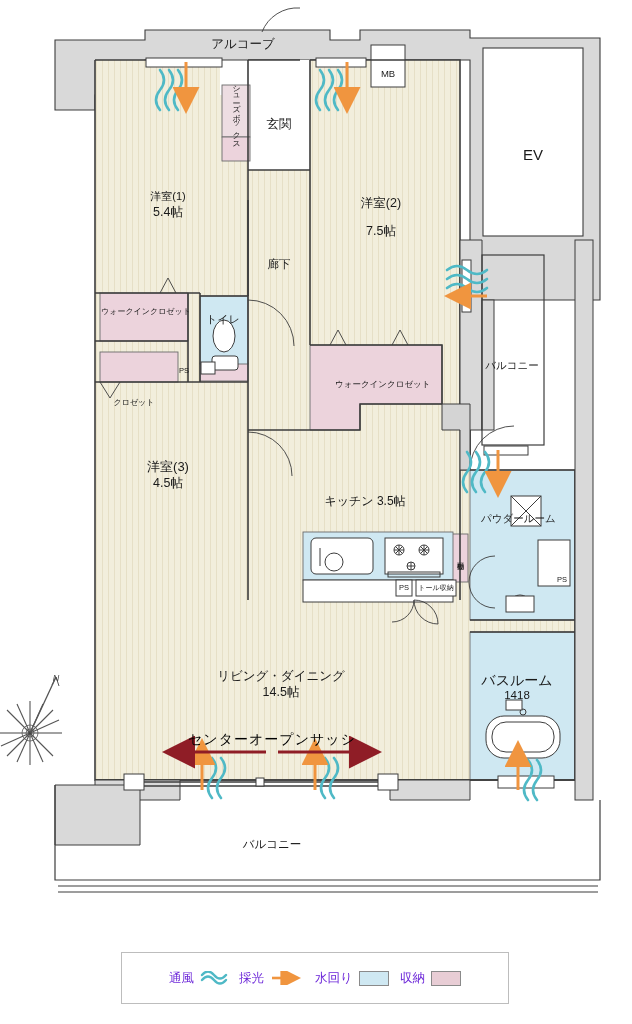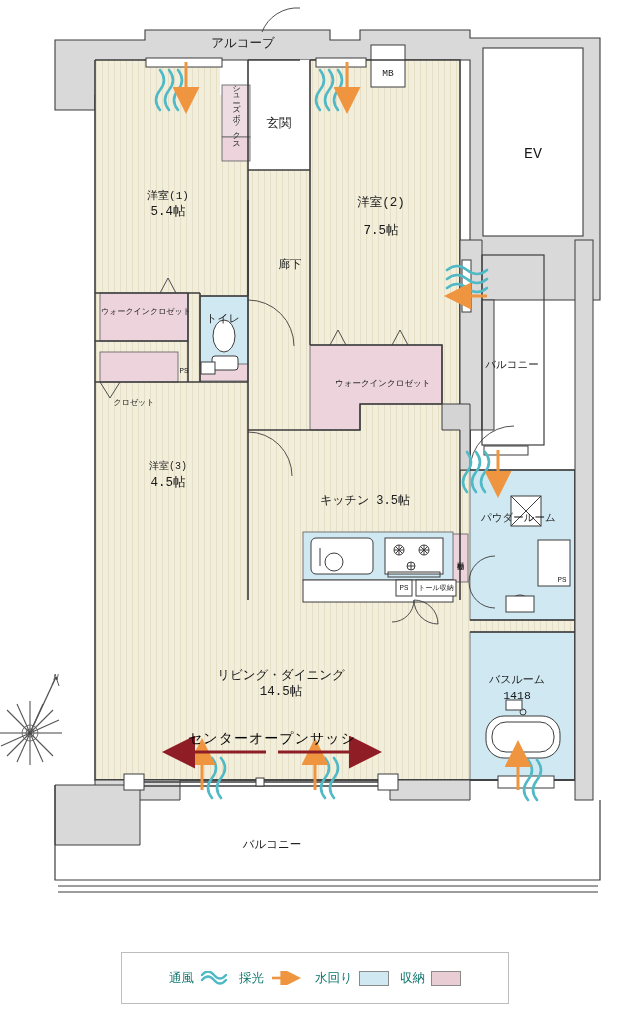--- a/index.html
+++ b/index.html
@@ -2,30 +2,30 @@
 <html><head>
 <meta charset="utf-8">
 <style>
   html,body{margin:0;padding:0;background:#ffffff;}
   body{
     width:632px;height:1024px;position:relative;overflow:hidden;
     font-family:"Liberation Sans","DejaVu Sans",sans-serif;
     color:#1a1a1a;
   }
   #plan{position:absolute;left:0;top:0;width:632px;height:1024px;}
-  .lbl{position:absolute;white-space:pre;line-height:1.15;text-align:center;font-family:Liberation Mono, monospace;}
+  .lbl{position:absolute;white-space:pre;line-height:1.15;text-align:center;}
   .lbl.c{transform:translate(-50%,-50%);}
   .vert{writing-mode:vertical-rl;text-orientation:upright;}
   .legendbox{
     position:absolute;left:121px;top:952px;width:388px;height:52px;
     border:1px solid #bdbdbd;background:#fff;box-sizing:border-box;
   }
   .legrow{position:absolute;left:0;top:0;width:100%;height:100%;
     display:flex;align-items:center;justify-content:center;gap:11px;}
-  .legitem{display:flex;align-items:center;gap:6px;font-size:12.5px;color:#0f766e;}
+  .legitem{display:flex;align-items:center;gap:6px;font-size:12.5px;color:#6d28d9;}
   .swatch{width:30px;height:15px;border:1px solid #8a8a8a;box-sizing:border-box;}
   .sw-water{background:#cfe8f2;}
   .sw-store{background:#e8cdd5;}
 </style>
 </head>
 <body>
 
 <svg id="plan" viewBox="0 0 632 1024">
   <defs>
     <pattern id="flooring" width="6" height="6" patternUnits="userSpaceOnUse">
@@ -297,44 +297,44 @@
   <div class="lbl c" style="left:533px;top:155px;font-size:15px;">EV</div>
   <div class="lbl c" style="left:279px;top:124px;font-size:12.5px;">玄関</div>
   <div class="lbl c vert" style="left:236px;top:112px;font-size:8px;letter-spacing:0px;">シューズボックス</div>
 
   <div class="lbl c" style="left:168px;top:196px;font-size:11px;">洋室(1)</div>
   <div class="lbl c" style="left:168px;top:212px;font-size:12.5px;">5.4帖</div>
 
   <div class="lbl c" style="left:381px;top:203px;font-size:12.5px;">洋室(2)</div>
   <div class="lbl c" style="left:381px;top:231px;font-size:12.5px;">7.5帖</div>
 
-  <div class="lbl c" style="left:168px;top:467px;font-size:10px;">洋室(3)</div>
+  <div class="lbl c" style="left:168px;top:467px;font-size:13px;">洋室(3)</div>
   <div class="lbl c" style="left:168px;top:483px;font-size:12.5px;">4.5帖</div>
 
-  <div class="lbl c" style="left:290px;top:265px;font-size:11.5px;text-align:right;">廊下</div>
+  <div class="lbl c" style="left:279px;top:265px;font-size:11.5px;text-align:right;">廊下</div>
 
   <div class="lbl c" style="left:144px;top:312px;font-size:8px;width:86px;">ウォークインクロゼット</div>
   <div class="lbl c" style="left:134px;top:370px;font-size:8px;margin-top:33px;">クロゼット</div>
   <div class="lbl c" style="left:184px;top:371px;font-size:7.5px;">PS</div>
   <div class="lbl c" style="left:223px;top:319px;font-size:11px;">トイレ</div>
 
   <div class="lbl c" style="left:378px;top:385px;font-size:8.5px;width:86px;">ウォークインクロゼット</div>
 
   <div class="lbl c" style="left:365px;top:502px;font-size:12px;">キッチン 3.5帖</div>
   <div class="lbl c vert" style="left:460px;top:557px;font-size:7px;">可動棚</div>
   <div class="lbl c" style="left:404px;top:588px;font-size:7.5px;">PS</div>
   <div class="lbl c" style="left:436px;top:588px;font-size:7px;">トール収納</div>
 
   <div class="lbl c" style="left:281px;top:676px;font-size:12.5px;">リビング・ダイニング</div>
   <div class="lbl c" style="left:281px;top:692px;font-size:12.5px;">14.5帖</div>
 
   <div class="lbl c" style="left:514px;top:518px;font-size:10.5px;width:66px;">パウダールーム</div>
   <div class="lbl c" style="left:562px;top:580px;font-size:7.5px;">PS</div>
 
-  <div class="lbl c" style="left:517px;top:680px;font-size:11px;">バスルーム</div>
+  <div class="lbl c" style="left:517px;top:680px;font-size:14px;">バスルーム</div>
   <div class="lbl c" style="left:517px;top:696px;font-size:11.5px;">1418</div>
 
   <div class="lbl c" style="left:512px;top:365px;font-size:10.5px;">バルコニー</div>
   <div class="lbl c" style="left:272px;top:845px;font-size:11.5px;">バルコニー</div>
 
   <div class="lbl c" style="left:272px;top:739px;font-size:14px;color:#000000;letter-spacing:1px;">センターオープンサッシ</div>
 
   <div class="lbl c" style="left:56px;top:678px;font-size:9px;color:#444;font-style:italic;">N</div>
 </div>
 

